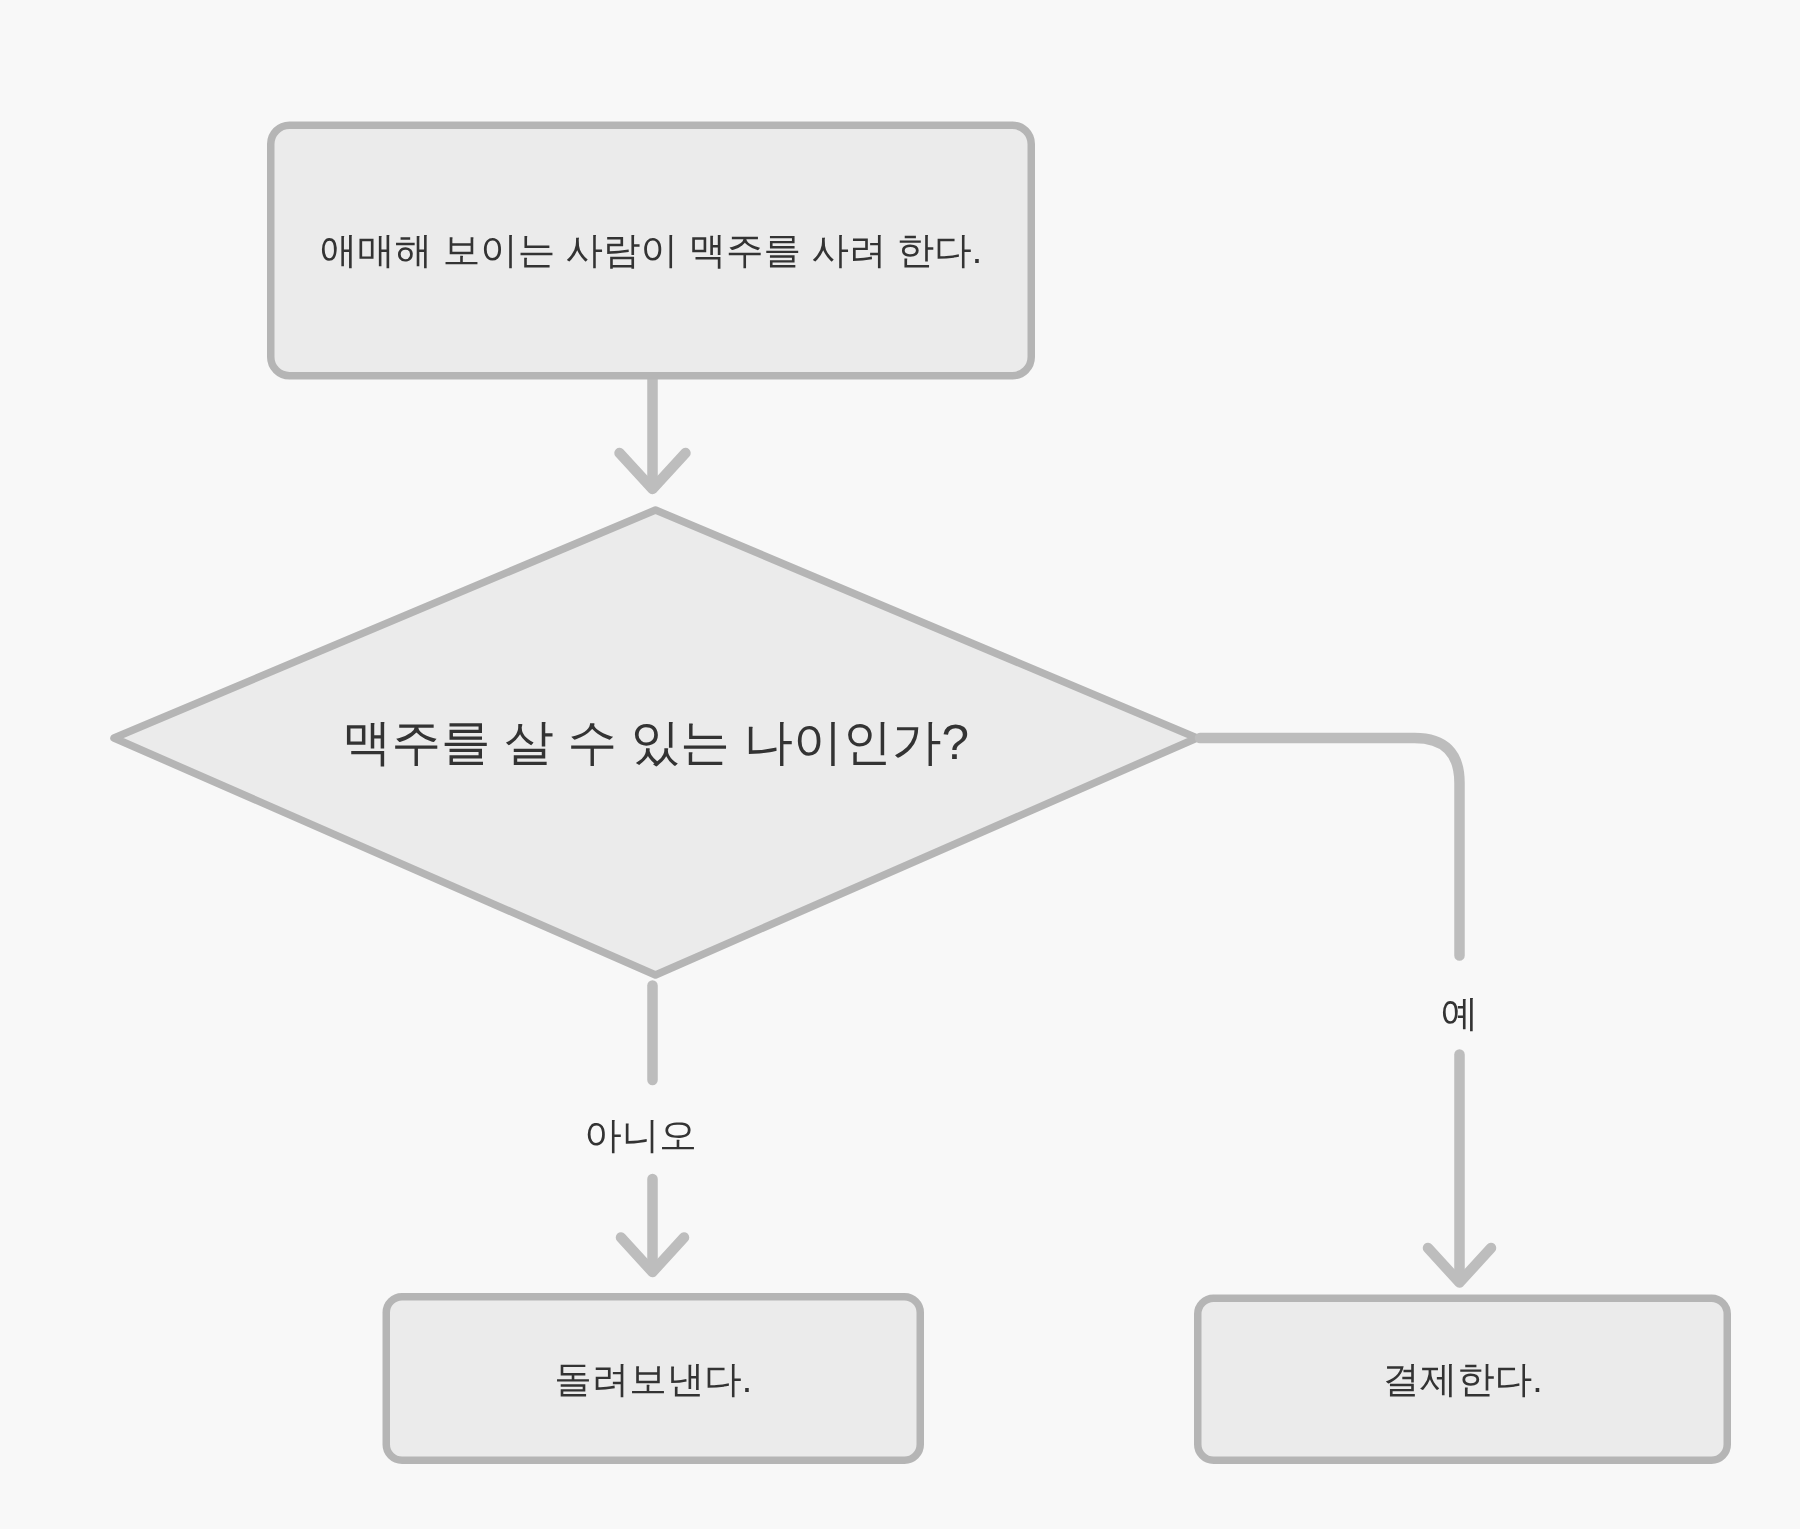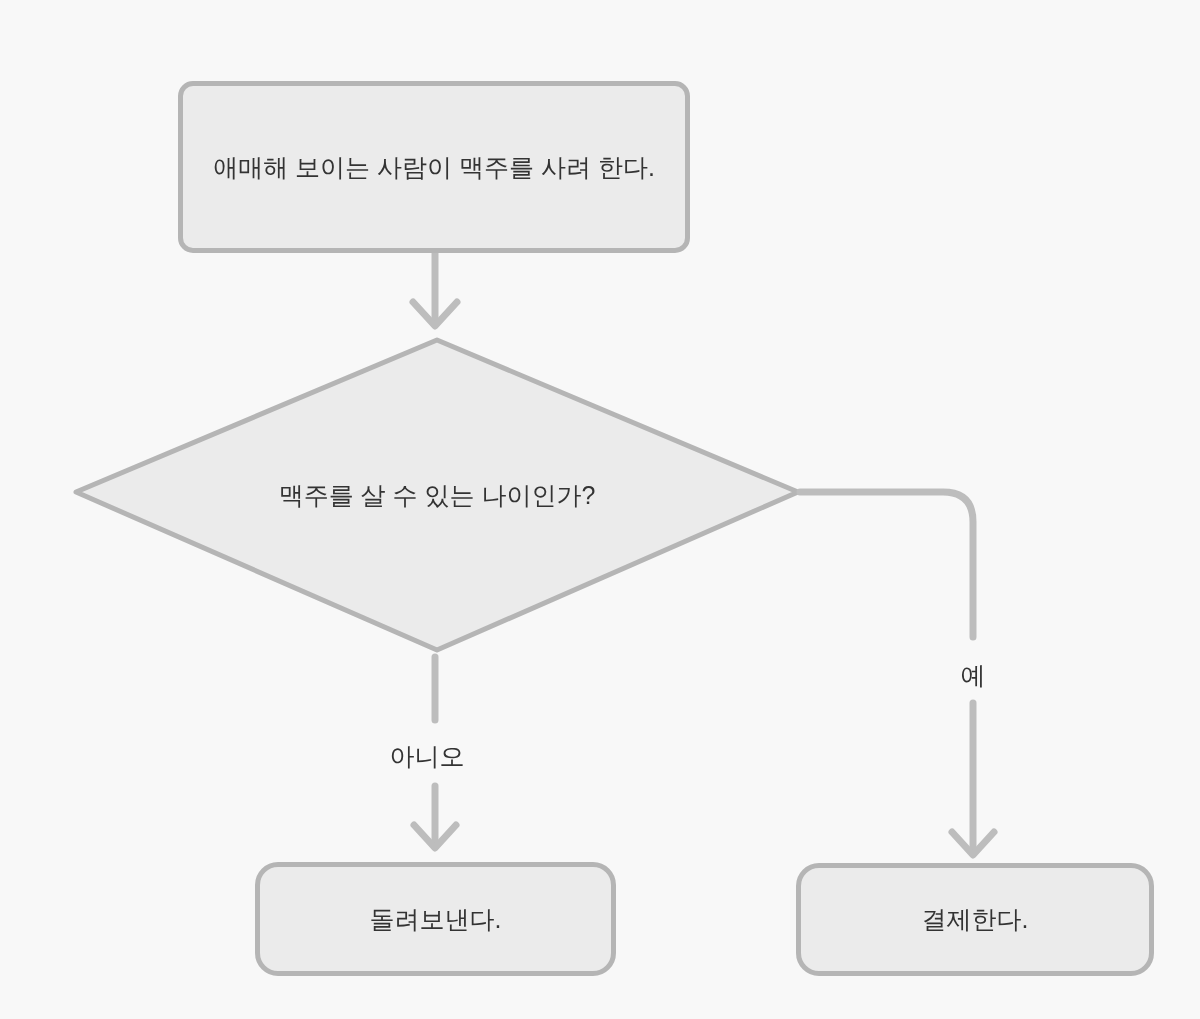--- a/index.html
+++ b/index.html
@@ -37,42 +37,42 @@
     fill: var(--node-fill);
     stroke: var(--node-border);
     stroke-width: 5;
     stroke-linejoin: round;
   }
   .node {
     position: absolute;
     z-index: 2;
     background: var(--node-fill);
     border: 5px solid var(--node-border);
-    border-radius: 23px;
+    border-radius: 13px;
     display: flex;
     flex-direction: column;
     align-items: center;
     justify-content: center;
     text-align: center;
     font-size: 25px;
     color: var(--text);
   }
   .node.start   { left: 178px; top: 33px;  width: 512px; height: 172px; border-radius: 15px; line-height: 50px; margin-top: 48px; }
   .node.no-box  { left: 255px; top: 862px; width: 361px; height: 114px; }
   .node.yes-box { left: 796px; top: 863px; width: 358px; height: 113px; text-align: right; }
   .decision-label {
     position: absolute;
     z-index: 2;
     left: 76px; top: 340px;
     width: 722px; height: 310px;
     display: flex;
     align-items: center;
     justify-content: center;
     text-align: center;
-    font-size: 25px;
+    font-size: 33px;
     color: var(--text);
   }
   .branch-label {
     position: absolute;
     z-index: 2;
     text-align: center;
     font-size: 25px;
     color: var(--text);
   }
   .branch-label.no  { left: 367px; top: 740px; width: 120px; }

